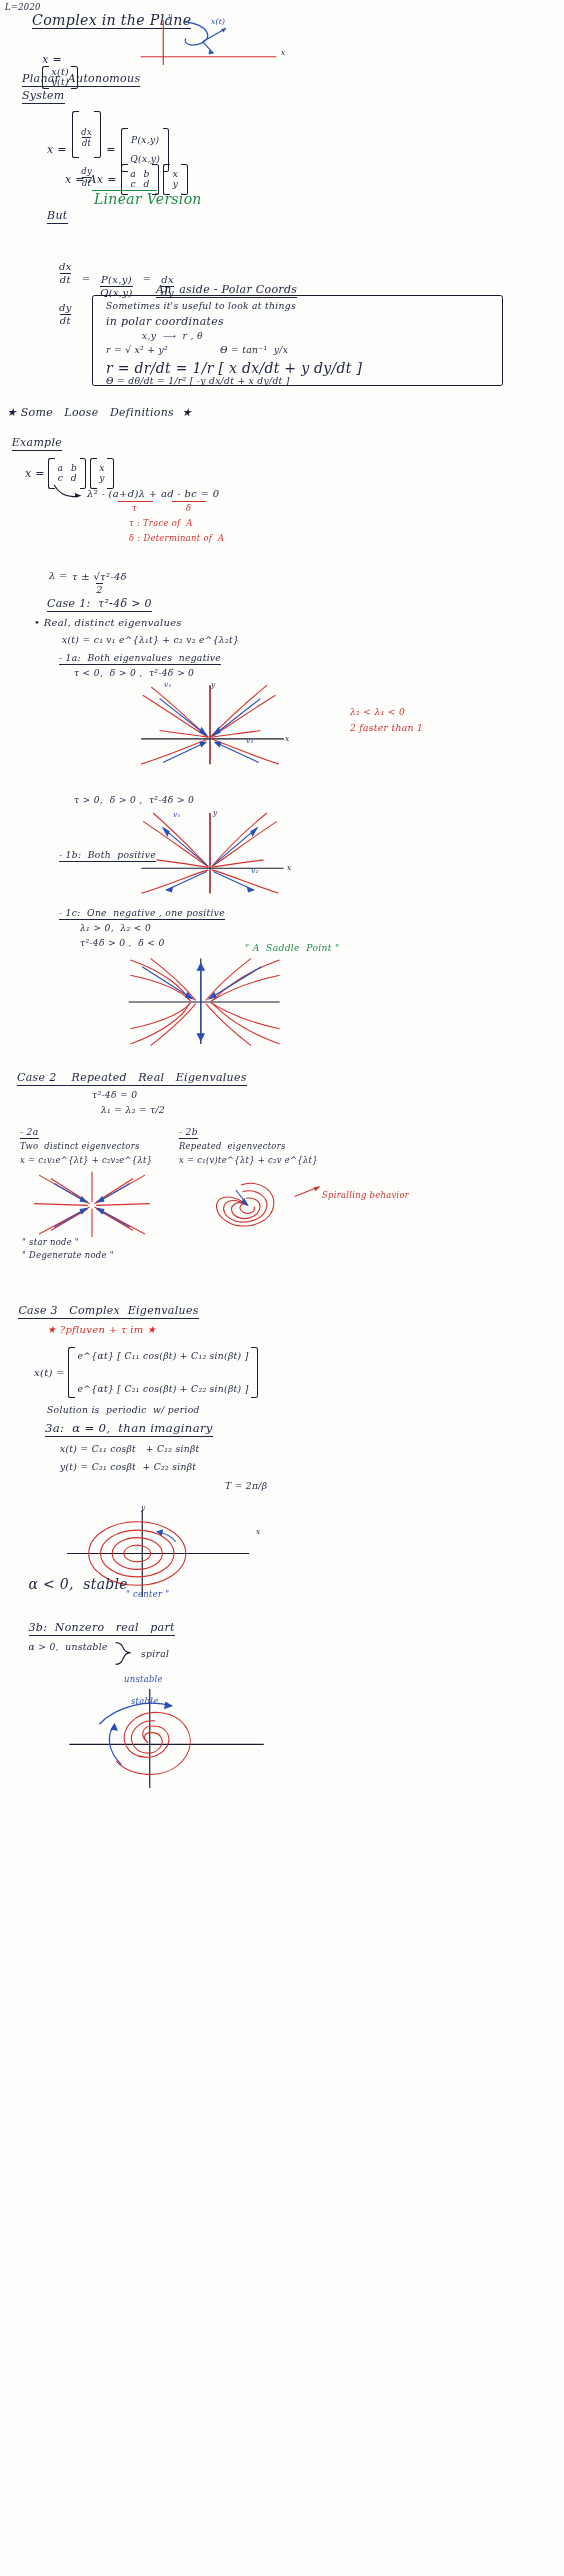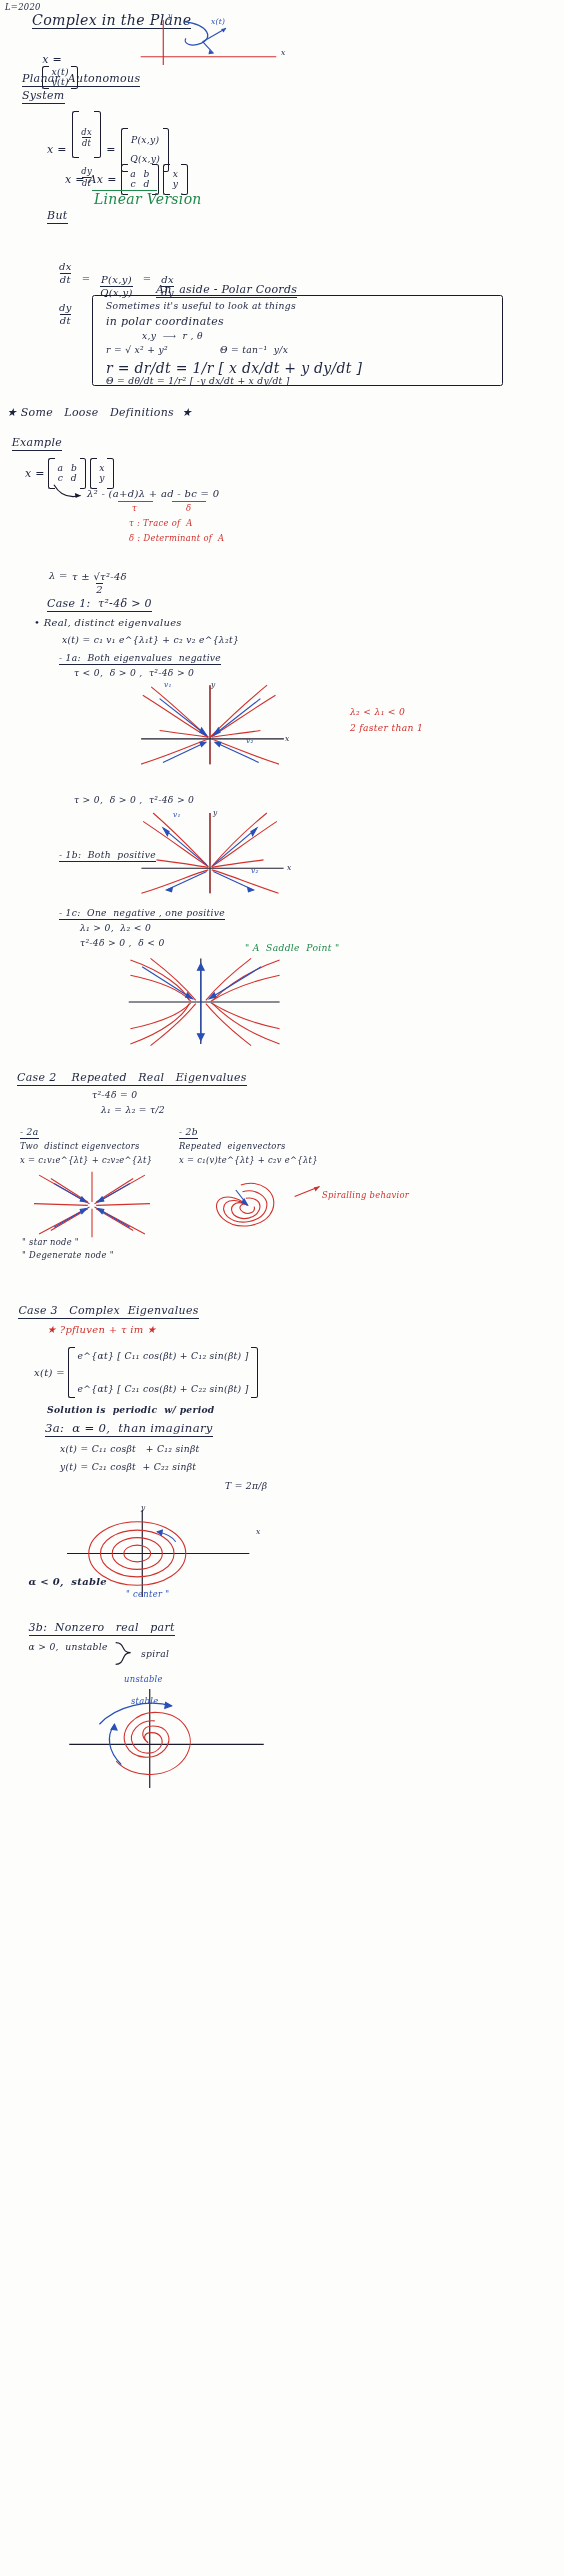--- a/index.html
+++ b/index.html
@@ -388,21 +388,21 @@
         <span style="font-size:9.2px;">e^{αt} [ C₁₁ cos(βt) + C₁₂ sin(βt) ]</span>
         <span style="font-size:9.2px;margin-top:22px;">e^{αt} [ C₂₁ cos(βt) + C₂₂ sin(βt) ]</span>
       </span>
       <span class="brk r" style="height:49px;"></span>
     </span>
   </div>
 
   <div class="abs hw u" style="left:45px;top:1421px;font-size:11.7px;">3a:  α = 0,  than imaginary</div>
   <div class="abs hw" style="left:60px;top:1443px;font-size:9.2px;">x(t) = C₁₁ cosβt   + C₁₂ sinβt</div>
   <div class="abs hw" style="left:60px;top:1461px;font-size:9.2px;">y(t) = C₂₁ cosβt  + C₂₂ sinβt</div>
-  <div class="abs hw" style="left:47px;top:1404px;font-size:9.2px;font-weight:bold;">Solution is  periodic  w/ period</div>
+  <div class="abs hw" style="left:47px;top:1404px;font-size:9.2px;">Solution is  periodic  w/ period</div>
   <div class="abs hw" style="left:225px;top:1480px;font-size:9.2px;">T = 2π/β</div>
 
   <div class="svgwrap" style="left:50px;top:1505px;">
     <svg width="218" height="97" viewBox="0 0 260 116">
       <line class="axis" x1="110" y1="6" x2="110" y2="110"></line>
       <line class="axis" x1="20" y1="58" x2="238" y2="58"></line>
       <g class="traj">
         <ellipse cx="104" cy="58" rx="16" ry="10"></ellipse>
         <ellipse cx="104" cy="58" rx="30" ry="19"></ellipse>
         <ellipse cx="104" cy="58" rx="44" ry="28"></ellipse>
@@ -413,21 +413,21 @@
         <polygon points="128,32 134,30 133,36" fill="#2a4fb7"></polygon>
       </g>
     </svg>
   </div>
   <div class="abs hw" style="left:256px;top:1527px;font-size:7.5px;">x</div>
   <div class="abs hw" style="left:141px;top:1503px;font-size:7.5px;">y</div>
   <div class="abs hw blue" style="left:126px;top:1589px;font-size:8.4px;">" center "</div>
 
   <div class="abs hw u" style="left:28.5px;top:1621px;font-size:11px;">3b:  Nonzero   real   part</div>
   <div class="abs hw" style="left:28.5px;top:1641px;font-size:9.2px;">α &gt; 0,  unstable</div>
-  <div class="abs hw" style="left:28.5px;top:1576px;font-size:10px;font-weight:bold;">α &lt; 0,  stable</div>
+  <div class="abs hw" style="left:28.5px;top:1576px;font-size:14px;">α &lt; 0,  stable</div>
   <div class="abs hw" style="left:141px;top:1648px;font-size:9.2px;">spiral</div>
   <div class="svgwrap" style="left:114px;top:1641px;">
     <svg width="25" height="25" viewBox="0 0 30 30">
         <path class="vec" d="M2 2 C14 2, 8 14, 20 14 C8 14, 14 28, 2 28"></path>
       </svg>
   </div>
 
   <div class="svgwrap" style="left:49px;top:1684px;">
     <svg width="235" height="109" viewBox="0 0 280 130">
       <line class="axis" x1="120" y1="6" x2="120" y2="124"></line>

